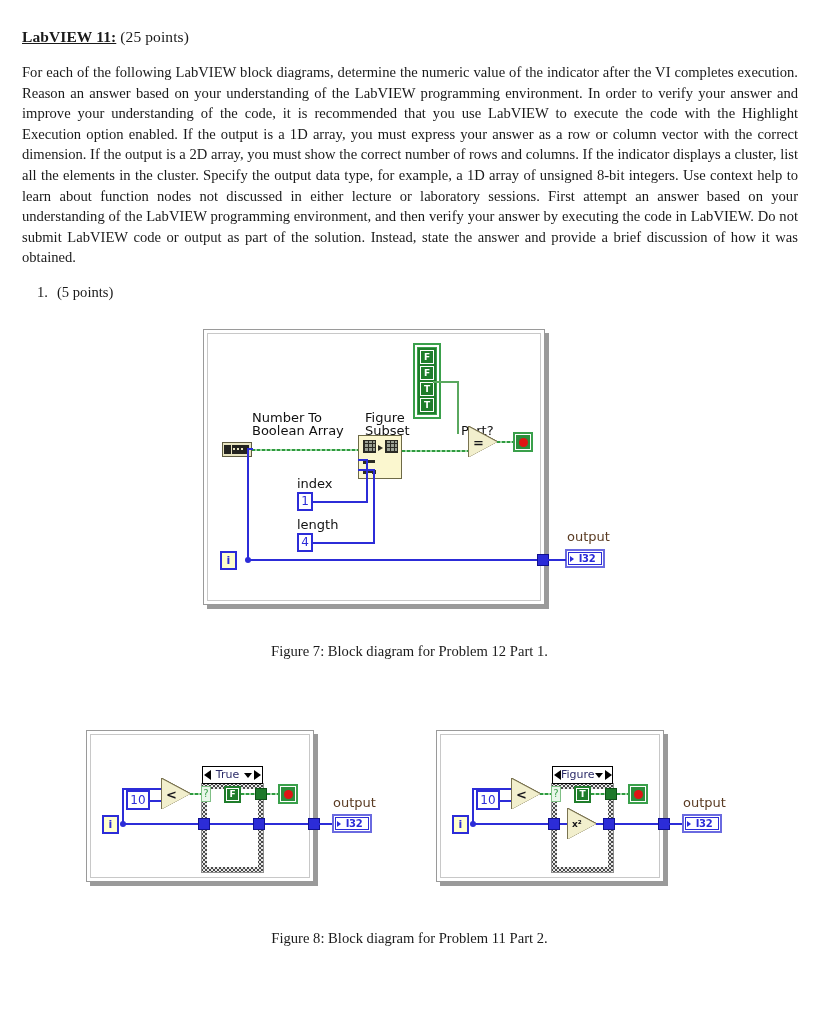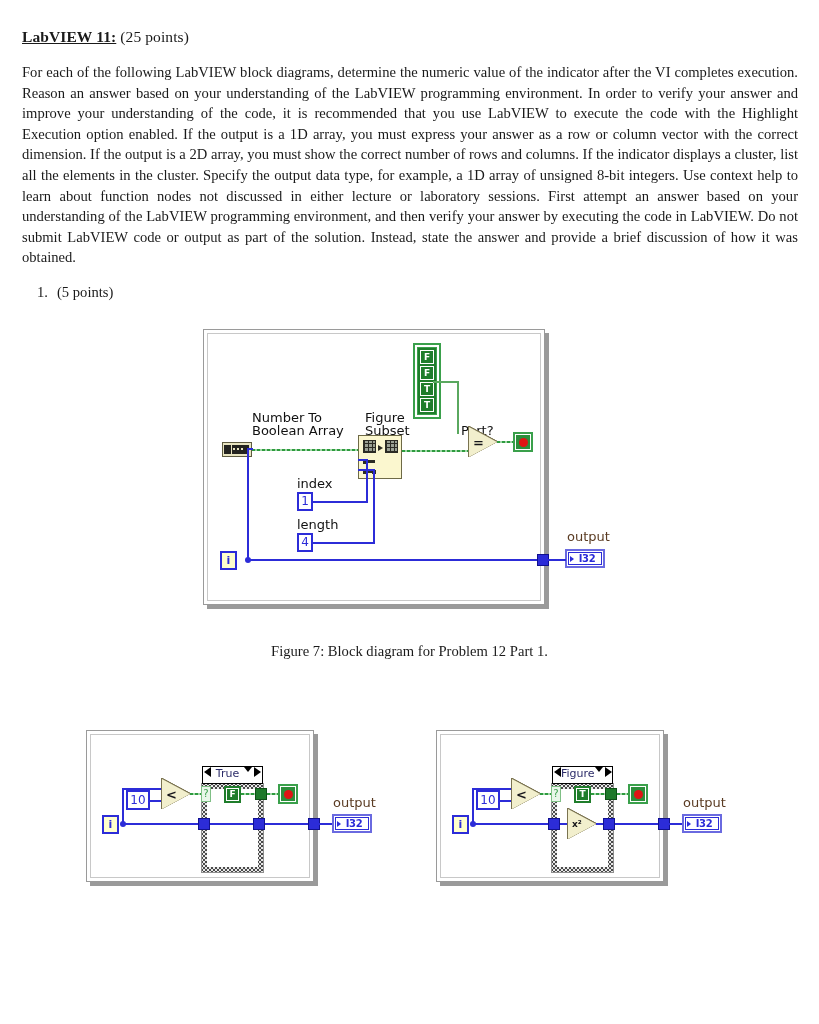--- a/index.html
+++ b/index.html
@@ -377,22 +377,23 @@
     mask-composite: exclude;
     pointer-events: none;
   }
   .case-header {
     position: absolute;
     box-sizing: border-box;
     height: 18px;
     background: #ffffff;
     border: 1px solid #000000;
     display: flex;
+    align-items: center;
     justify-content: space-between;
-    padding: 0 1px;
+    padding: 8px 1px;
   }
   .case-header .arrow-l, .case-header .arrow-r {
     width: 0; height: 0;
     border-top: 5px solid transparent;
     border-bottom: 5px solid transparent;
   }
   .case-header .arrow-l { border-right: 7px solid #000000; }
   .case-header .arrow-r { border-left: 7px solid #000000; }
   .case-header .case-name {
     flex: 1;
@@ -639,14 +640,15 @@
     <div class="wire-h" style="left:179px; top:93px; width:46px;"></div>
     <div class="tunnel" style="left:222px; top:88px;"></div>
     <div class="wire-h" style="left:233px; top:93px; width:14px;"></div>
 
     <div class="lv-label lv-label-brown" style="left:247px; top:66px;">output</div>
     <div class="ind-term" style="left:246px; top:84px; width:40px;">
       <span>I32</span>
     </div>
   </div>
 
+  <div class="fig-caption" id="cap8">Figure 8: Block diagram for Problem 11 Part 2.</div>
 
 </div>
 
 </body></html>

